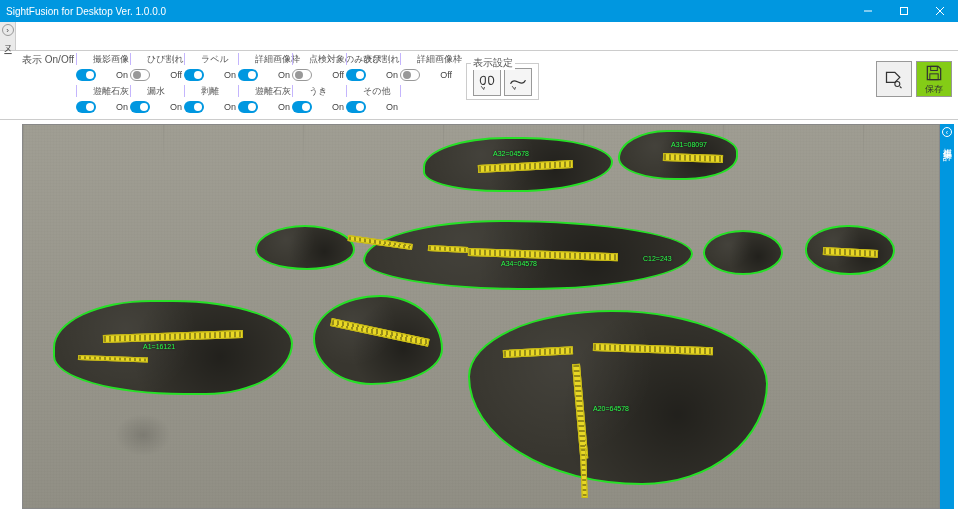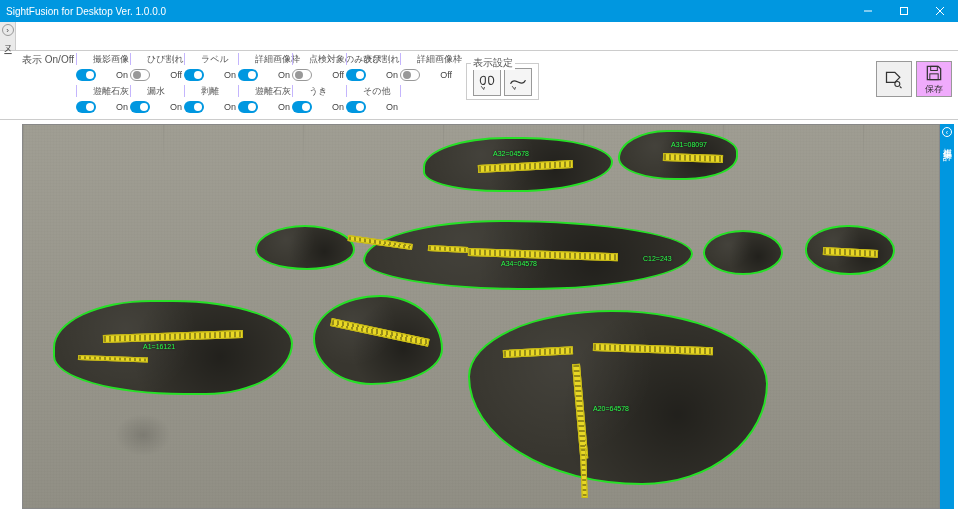--- a/index.html
+++ b/index.html
@@ -272,21 +272,21 @@
   <div class="spacerfill"></div>
 
   <div class="rbtns">
     <div class="rbtn">
       <svg viewBox="0 0 24 24">
           <path d="M3 4h10l6 6-6 6H3z" fill="none" stroke="#333" stroke-width="1.5"></path>
           <circle cx="16" cy="18" r="3" fill="none" stroke="#333" stroke-width="1.3"></circle>
           <path d="M19 21l2 2" stroke="#333" stroke-width="1.3"></path>
         </svg>
     </div>
-    <div class="rbtn" style="background:#f0abfc;">
+    <div class="rbtn" style="background:#84cc16;">
       <svg viewBox="0 0 24 24">
           <path d="M4 4h13l3 3v13H4z" fill="none" stroke="#333" stroke-width="1.5"></path>
           <rect x="8" y="4" width="8" height="5" fill="none" stroke="#333" stroke-width="1.2"></rect>
           <rect x="7" y="13" width="10" height="7" fill="none" stroke="#333" stroke-width="1.2"></rect>
         </svg>
       <span>保存</span>
     </div>
   </div>
 </div>
 

